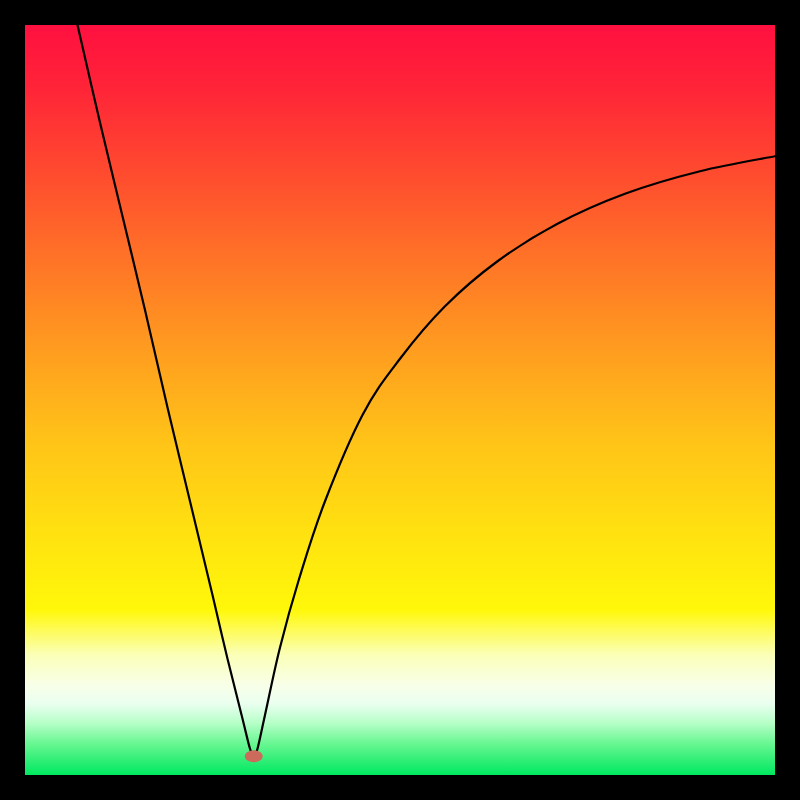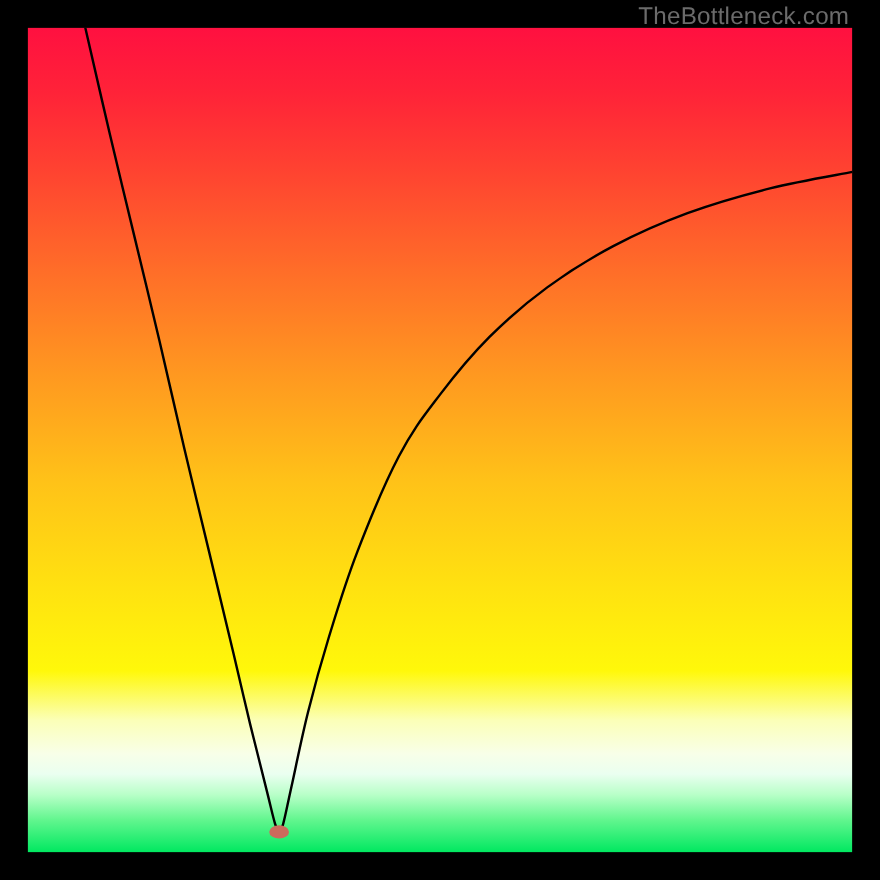--- a/index.html
+++ b/index.html
@@ -33,21 +33,20 @@
     font-size: 22px;
     font-weight: 500;
     letter-spacing: 0.2px;
   }
 </style>
 </head>
 <body>
 
 <div class="frame">
 
-  <div class="watermark">TheBottleneck.com</div>
 
   <div class="plot">
     <svg id="chart-svg" width="750" height="750" viewBox="0 0 750 750">
       <defs>
         <linearGradient id="bg-grad" x1="0" y1="0" x2="0" y2="1">
             <stop offset="0%" stop-color="#ff1040"></stop>
             <stop offset="8%" stop-color="#ff2338"></stop>
             <stop offset="18%" stop-color="#ff4530"></stop>
             <stop offset="30%" stop-color="#ff6f28"></stop>
             <stop offset="42%" stop-color="#ff9820"></stop>

